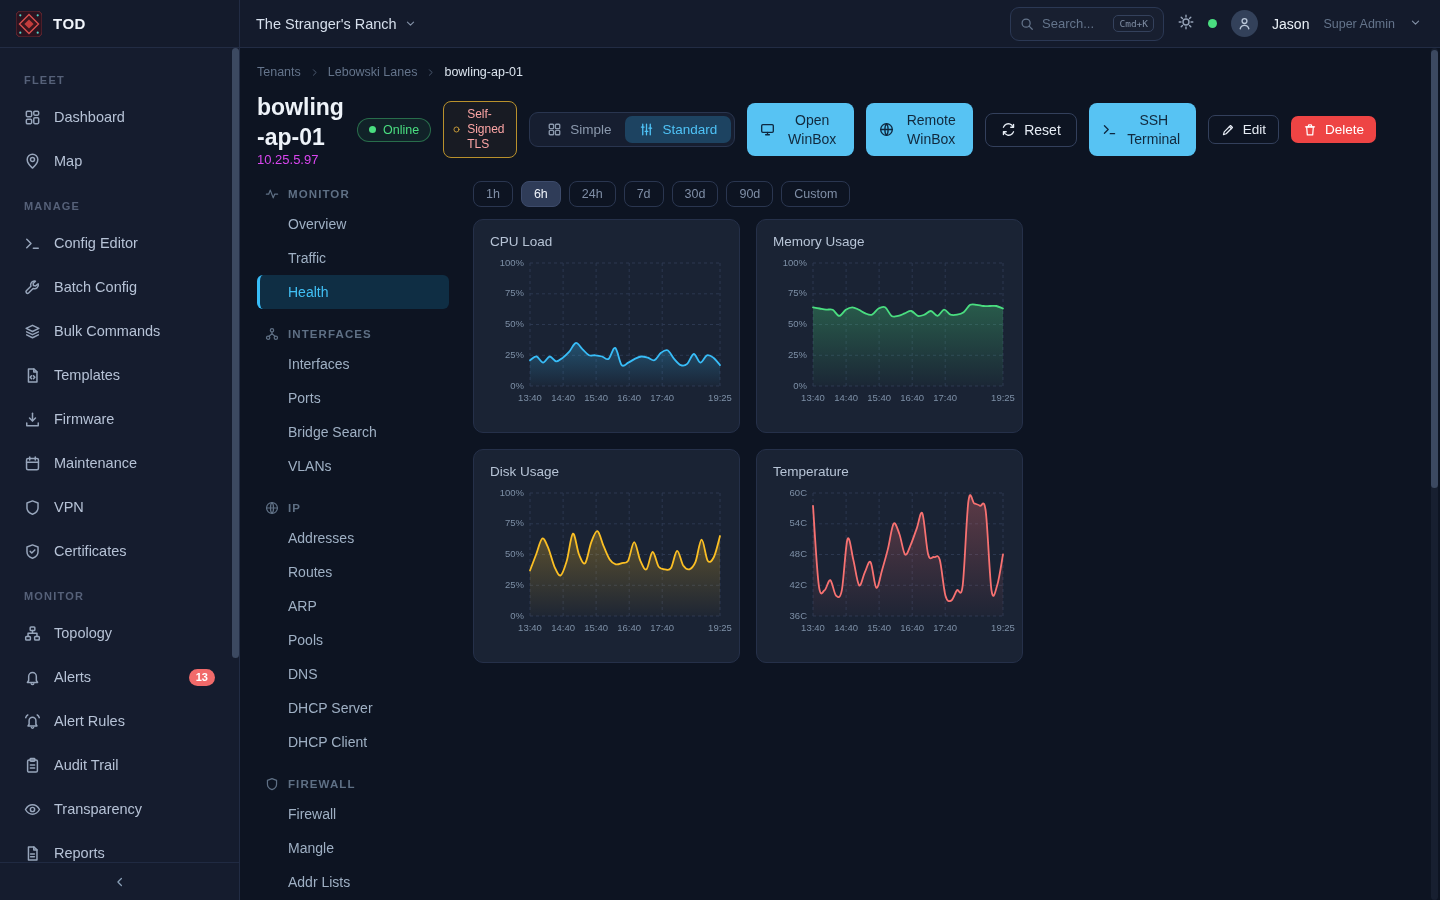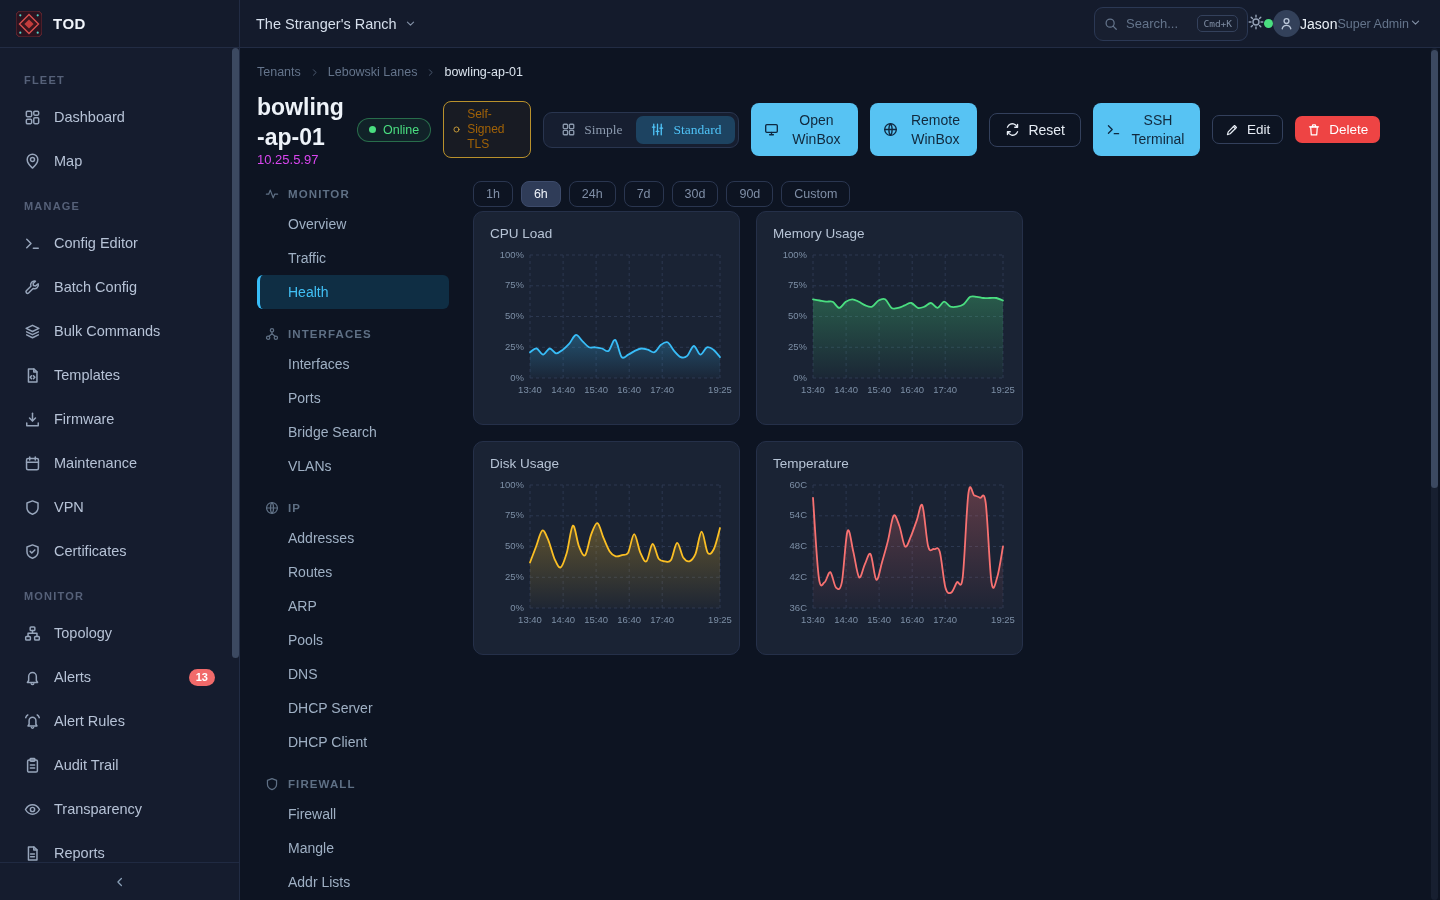--- a/index.html
+++ b/index.html
@@ -10,21 +10,21 @@
 
   
   #topbar { position:absolute; top:0; left:0; width:1440px; height:48px;
     background:#141b2c; border-bottom:1px solid #222c44; display:flex; align-items:center; z-index:5; }
   #logo-zone { width:240px; height:100%; display:flex; align-items:center; gap:11px;
     padding:0 16px; border-right:1px solid #222c44; flex:none; }
   #brand-name { font-size:15px; font-weight:bold; letter-spacing:.5px; color:#f1f5fb; }
   #tenant-switcher { display:flex; align-items:center; gap:7px; padding:0 16px;
     font-size:14.5px; color:#d6dfec; cursor:pointer; }
   #tenant-switcher .icon { color:#8391a6; }
-  #topbar-right { margin-left:auto; display:flex; align-items:center; gap:0; padding-right:18px; }
+  #topbar-right { margin-left:auto; display:flex; align-items:center; gap:14px; padding-right:18px; }
   #search-box { display:flex; align-items:center; gap:8px; width:154px; height:34px;
     border:1px solid #2b3854; border-radius:9px; padding:0 9px; background:rgba(255,255,255,.02); color:#64748b; }
   #search-box input { flex:1; min-width:0; background:transparent; border:none; outline:none;
     font-size:13px; color:#aab7c9; font-family:"Liberation Sans",sans-serif; }
   #search-box input::placeholder { color:#64748b; }
   #search-kbd { font-family:"DejaVu Sans Mono",monospace; font-size:9.5px; color:#7d8ba1;
     border:1px solid #34415c; border-radius:5px; padding:2px 5px; white-space:nowrap; }
   #theme-toggle { color:#97a4b8; cursor:pointer; }
   #status-dot { width:9px; height:9px; border-radius:50%; background:#4ade80; }
   #avatar { width:27px; height:27px; border-radius:50%; background:#33415a; color:#b9c6d8;
@@ -61,29 +61,29 @@
 
   #device-header { margin-top:13px; display:flex; align-items:center; gap:12px; }
   #title-block { width:88px; flex:none; }
   #device-title { font-size:23px; line-height:30px; font-weight:bold; color:#eef3f9; word-break:break-word; }
   #device-ip { font-family:Liberation Sans, sans-serif; font-size:13px; color:#d946ef; }
 
   .badge-online { display:flex; align-items:center; gap:7px; padding:4px 11px; border-radius:14px;
     border:1px solid rgba(74,222,128,.4); background:rgba(74,222,128,.07); color:#4ade80; font-size:12.5px; flex:none; }
   .badge-online .dot { width:7px; height:7px; border-radius:50%; background:#4ade80; }
   .badge-tls { display:flex; align-items:center; gap:6px; padding:5px 8px; border-radius:8px;
-    border:1px solid #b9912c; color:#a16207; background:rgba(233,180,60,.05);
-    font-size:12px; line-height:1.25; width:88px; flex:none; }
+    border:1px solid #b9912c; color:#fca5a5; background:rgba(233,180,60,.05);
+    font-size:12px; line-height:1.25; width:74px; flex:none; }
   .badge-tls .icon { color:#e9b43c; }
   .badge-tls span.txt { width:52px; }
 
   #view-toggle { display:flex; background:#161e30; border:1px solid #29354f; border-radius:9px;
     padding:3px; flex:none; }
   .seg { display:flex; align-items:flex-start; gap:8px; padding:6px 14px; border-radius:7px;
-    font-size:13.5px; color:#8b99ad; cursor:pointer;font-family:Liberation Serif, serif; }
+    font-size:13.5px; color:#8b99ad; cursor:pointer; }
   .seg.active { background:#1d4361; color:#4fc3f7; }
 
   .btn { display:flex; align-items:center; gap:8px; border-radius:8px; cursor:pointer;
     font-size:14px; flex:none; }
   .btn-primary { background:#57c3f3; color:#0e2840; padding:8px 13px; font-weight:bold; }
   .btn-primary .two-line { width:58px; text-align:center; line-height:1.35; font-weight:normal; font-size:14px; color:#11293d; }
   .btn-outline { border:1px solid #33405c; color:#e6ecf4; padding:8px 15px; background:transparent; }
   .btn-sm { padding:6px 12px; font-size:13.5px; border-radius:7px; }
   .btn-danger { background:#ee4444; color:#ffffff; padding:6px 12px; font-size:13.5px; border-radius:7px; }
 
@@ -93,21 +93,21 @@
   .subnav-header { display:flex; align-items:center; gap:9px; padding:0 0 0 8px; height:26px;
     font-size:11.5px; font-weight:bold; letter-spacing:1.1px; color:#5f7085; }
   .subnav-header .icon { color:#5f7085; }
   .subnav-item { height:34px; display:flex; align-items:center; padding-left:31px;
     font-size:14px; color:#9fb0c4; border-radius:6px; cursor:pointer; }
   .subnav-item.active { background:#0f2e44; color:#41c0f5; border-left:3px solid #38bdf8; padding-left:28px; }
   .subnav-section { margin-bottom:12px; }
 
   
   #charts-col { margin-left:24px; width:552px; }
-  #range-row { display:flex; gap:8px; margin-bottom:4px; }
+  #range-row { display:flex; gap:8px; margin-bottom:12px; }
   .pill { padding:5px 12px; border-radius:8px; font-size:12.5px; color:#7f8ea6;
     border:1px solid #2a3650; background:transparent; cursor:pointer; }
   .pill.active { background:#2f3c58; border-color:#3d4b6b; color:#eef2f8; }
   #charts-grid { display:grid; grid-template-columns:267px 267px; gap:16px; }
   .chart-card { width:267px; height:214px; background:#1a2334; border:1px solid #253049;
     border-radius:10px; padding:14px 16px 0 16px; }
   .chart-title { font-size:13.5px; color:#b7c4d6; margin-bottom:8px; }
   .chart-card svg { overflow:visible; }
 
   

